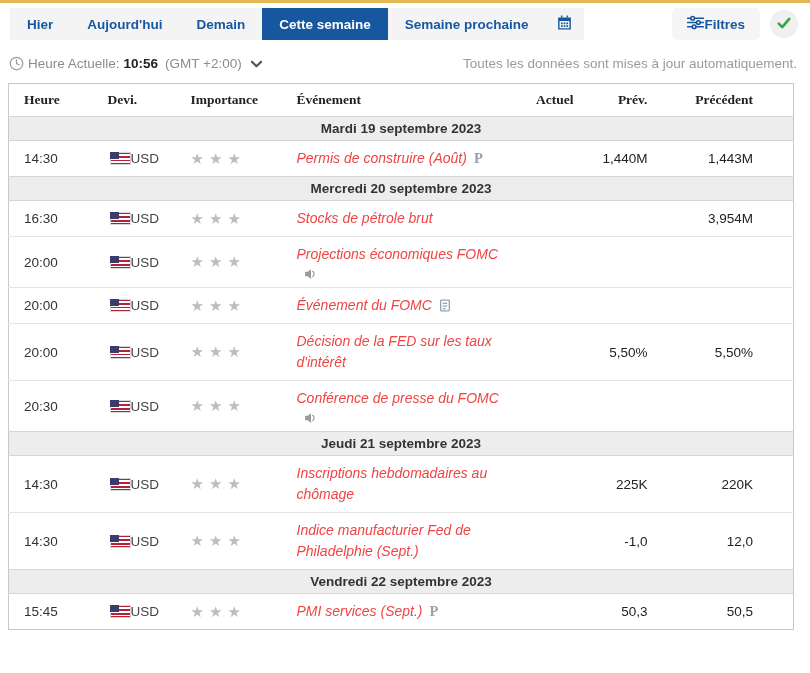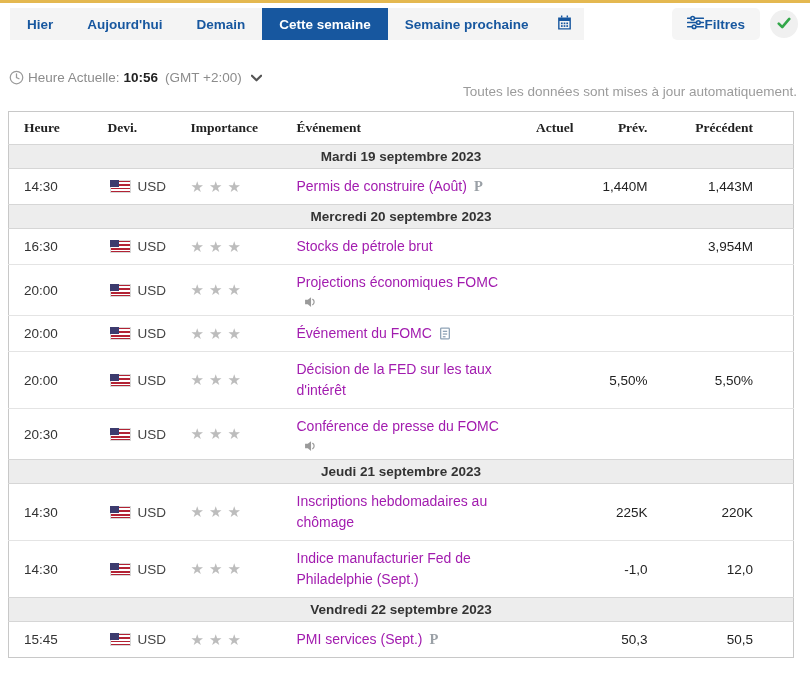--- a/index.html
+++ b/index.html
@@ -25,42 +25,42 @@
   .filters-btn{display:flex;align-items:center;height:32px;padding:0 15px;border:none;border-radius:5px;
        background:#f5f5f5;cursor:pointer;font-family:"Liberation Sans",sans-serif;
        font-size:13.5px;font-weight:bold;color:var(--blue);}
   .check-circle{width:28px;height:28px;border-radius:50%;background:#f0f0f0;display:flex;align-items:center;justify-content:center;cursor:pointer;}
   
   .status-row{display:flex;justify-content:space-between;align-items:center;padding:16px 13px 12px 9px;gap:14px;}
   .status-left{display:flex;align-items:center;gap:4px;font-size:13.5px;color:var(--graytxt);}
   .status-left .time{color:#222;font-weight:bold;}
   .status-left .tz{margin-left:3px;}
   .tz-toggle{border:none;background:transparent;cursor:pointer;display:flex;align-items:center;padding:2px;margin-left:3px;}
-  .status-note{font-size:13.5px;color:var(--note);margin-top:28px;}
+  .status-note{font-size:13.5px;color:var(--note);}
   
   table.cal{border-collapse:collapse;table-layout:fixed;width:785px;margin-left:8px;border:1px solid var(--bord-out);background:#fff;}
   th{font-size:13.5px;font-weight:bold;color:#222;text-align:left;padding:8px 0 8px 15px;font-family:Liberation Serif, serif;}
   th.c3{padding-left:18px;} th.c4{padding-left:24px;}
   th.r{text-align:right;padding-left:0;}
   th.c5{padding-right:14px;} th.c6{padding-right:5px;} th.c7{padding-right:40px;}
   tr.day-row td{background:var(--dayband);border-top:1px solid var(--bord-day);border-bottom:1px solid var(--bord-day);
       text-align:center;font-size:13.5px;font-weight:bold;color:#333;padding:4px 0;}
   tr.event-row td{border-top:1px solid var(--bord-row);padding-top:7px;padding-bottom:7px;vertical-align:middle;}
   td.time{font-size:13.5px;color:#333;padding-left:15px;}
   td.cur{padding-left:17px;font-size:13.5px;color:#444;}
-  .cur-wrap{display:flex;align-items:center;gap:7px;}
+  .cur-wrap{display:flex;align-items:center;}
   .flag{position:relative;display:inline-block;width:21px;height:13px;flex:0 0 21px;
       background:repeating-linear-gradient(180deg,#b22234 0 1.9px,#fff 1.9px 3.8px);
       box-shadow:0 0 0 1px #d8d8d8 inset;}
   .flag .canton{position:absolute;left:0;top:0;width:9px;height:7px;background:#3c3b6e;}
   td.imp{padding-left:18px;}
   .star{color:var(--star);font-size:15px;margin-right:5px;}
   td.ev-cell{padding-left:24px;padding-right:6px;font-size:14px;color:#333;line-height:21px;}
   .ev-line{display:flex;align-items:center;flex-wrap:wrap;}
-  .ev-name{color:#a21caf;text-decoration:none;cursor:pointer;max-width:220px;display:inline-block;}
+  .ev-name{color:#ef4444;text-decoration:none;cursor:pointer;max-width:220px;display:inline-block;font-style:italic;}
   .p-marker{font-family:"Liberation Serif",serif;font-weight:bold;color:#9aa0a6;font-size:14.5px;margin-left:7px;}
   .ev-icon{display:inline-flex;margin-left:7px;align-items:center;}
   .ev-icon-line{margin-top:3px;display:flex;}
   td.num{font-size:13.5px;color:#222;text-align:right;}
   td.actual{padding-right:14px;} td.forecast{padding-right:5px;} td.previous{padding-right:40px;}
 </style>
 </head>
 <body>
 
 <div class="gold-bar"></div>

